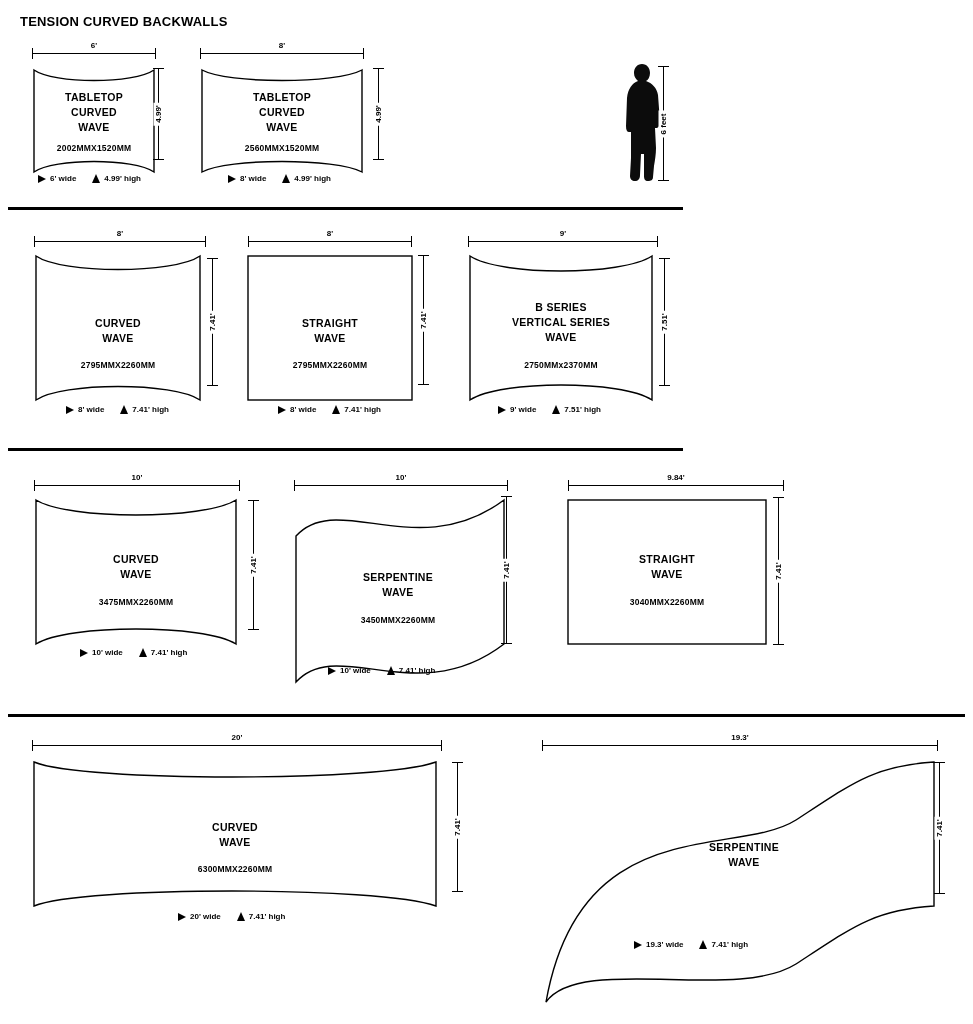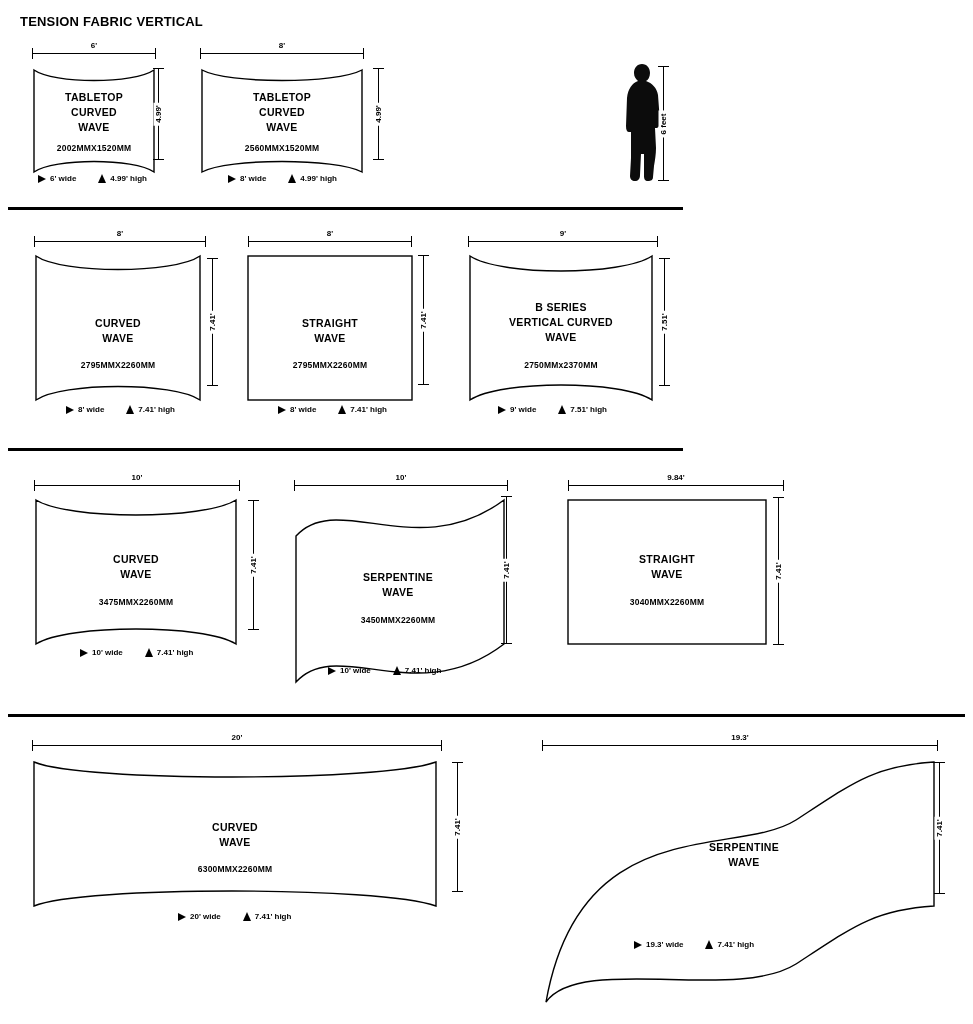--- a/index.html
+++ b/index.html
@@ -141,28 +141,28 @@
     margin-right: 4px;
   }
   .legend .arrow-up {
     width: 0; height: 0;
     border-left: 4px solid transparent;
     border-right: 4px solid transparent;
     border-bottom: 9px solid #000;
     margin-left: 12px;
     margin-right: 4px;
   }
-  .legend .txt { margin-right: 10px; }
+  .legend .txt { margin-right: 4px; }
   
   .person-wrap { position: absolute; }
 </style>
 </head>
 <body>
 
-<div class="page-title">TENSION FABRIC VERTICAL</div>
+<div class="page-title">TENSION CURVED BACKWALLS</div>
 
 <div class="item" style="left:28px; top:48px; width:132px; height:140px;">
   <div class="wbar" style="left:4px; top:0px; width:124px;">
     <div class="tickL"></div>
     <div class="tickR"></div>
     <div class="line"></div>
     <div class="val"><span>6'</span></div>
   </div>
   <svg class="shape-svg" style="top:18px;" width="132" height="110" viewBox="0 0 132 110">
     <path d="M6,4 C26,18 106,18 126,4 L126,106 C106,92 26,92 6,106 Z" fill="#ffffff" stroke="#000000" stroke-width="1.4"></path>
@@ -294,21 +294,21 @@
     <div class="tickL"></div>
     <div class="tickR"></div>
     <div class="line"></div>
     <div class="val"><span>9'</span></div>
   </div>
   <svg class="shape-svg" style="top:16px;" width="198" height="152" viewBox="0 0 198 152">
     <path d="M8,4 C38,24 160,24 190,4 L190,148 C160,128 38,128 8,148 Z" fill="#ffffff" stroke="#000000" stroke-width="1.4"></path>
   </svg>
   <div class="labels" style="top:64px;">
     <div>B SERIES</div>
-    <div>VERTICAL CURVED</div>
+    <div>VERTICAL SERIES</div>
     <div>WAVE</div>
   </div>
   <div class="dims" style="top:124px;">2750MMx2370MM</div>
 </div>
 <div class="hbar" style="left:659px; top:258px; height:128px;">
   <div class="tickT"></div>
   <div class="tickB"></div>
   <div class="line"></div>
   <div class="val">7.51'</div>
 </div>

